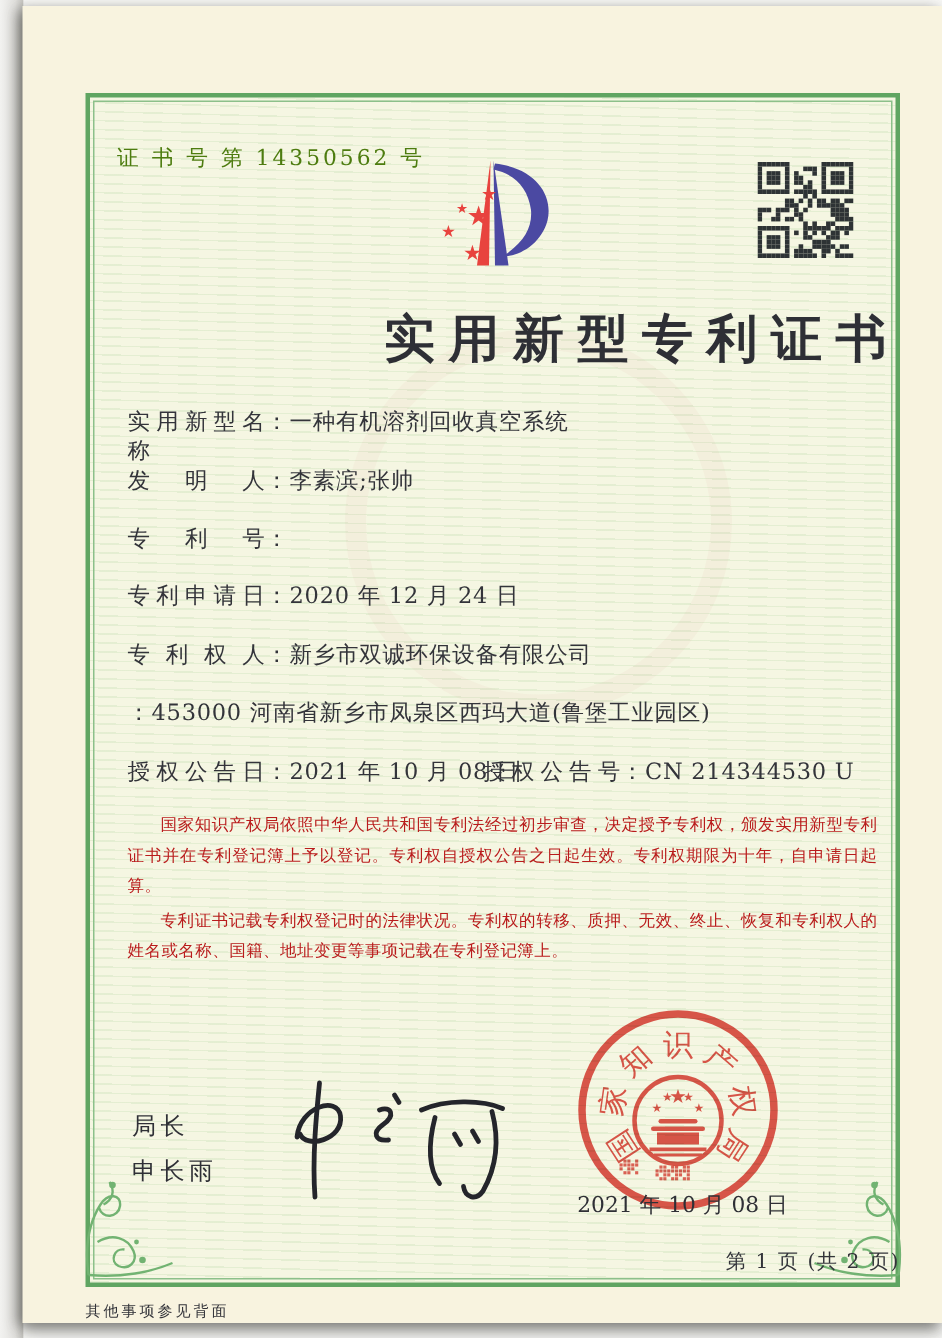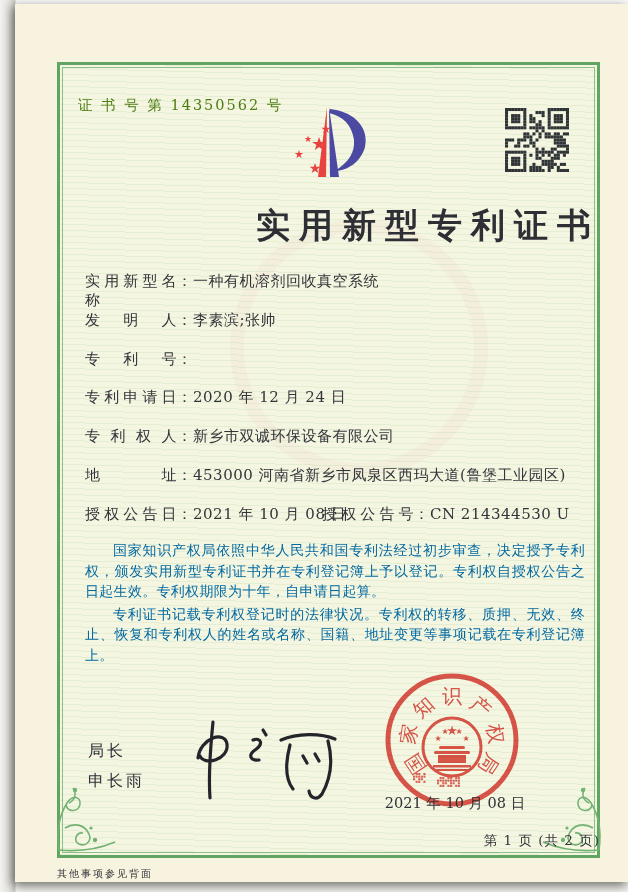--- a/index.html
+++ b/index.html
@@ -32,22 +32,22 @@
   .title{
     left:42px;top:199px;width:543px;text-align:right;
     font-size:34px;font-weight:600;letter-spacing:9px;color:#2e2f35;white-space:nowrap;
   }
   .fields{left:70px;top:268px;width:505px;color:#33343a;}
   .frow{height:38.8px;font-size:15px;letter-spacing:.5px;display:flex;position:relative;}
   .flabel{display:inline-block;width:92px;text-align:justify;text-align-last:justify;flex:0 0 92px;}
   .fcolon{flex:0 0 16px;}
   .fvalue{white-space:nowrap;}
   .grant2{position:absolute;left:237px;top:0;display:flex;}
-  .paras{left:70px;top:536px;width:500px;font-size:14px;line-height:20.5px;
-    color:#0369a1;text-align:justify;letter-spacing:.3px;}
+  .paras{left:70px;top:536px;width:500px;font-size:11px;line-height:20.5px;
+    color:#b91c1c;text-align:justify;letter-spacing:.3px;}
   .paras p{margin:0 0 2px 0;text-indent:2em;}
   .director{left:73px;top:732px;font-size:16px;letter-spacing:3px;color:#2f3036;line-height:30px;}
   .sig-svg{left:168px;top:704px;}
   .seal-svg{left:362px;top:663px;mix-blend-mode:multiply;}
   .seal-date{left:360px;top:790px;width:160px;text-align:center;font-size:14.5px;color:#2f3036;white-space:nowrap;}
   .page-num{left:42px;top:828px;width:543px;text-align:right;font-size:13.5px;color:#33343a;letter-spacing:1px;}
   .back-note{left:42px;top:863px;width:543px;text-align:left;font-size:10px;color:#33343a;letter-spacing:2px;}
   .flourish{pointer-events:none;}
   .flourish.right{transform:scaleX(-1);}
 </style>
@@ -322,21 +322,20 @@
       <span class="flabel">专利申请日</span>
         <span class="fcolon">：</span>
         <span class="fvalue">2020 年 12 月 24 日</span>
     </div>
     <div class="frow">
       <span class="flabel">专利权人</span>
         <span class="fcolon">：</span>
         <span class="fvalue">新乡市双诚环保设备有限公司</span>
     </div>
     <div class="frow">
-      <span class="flabel">地址</span>
         <span class="fcolon">：</span>
         <span class="fvalue">453000 河南省新乡市凤泉区西玛大道(鲁堡工业园区)</span>
     </div>
     <div class="frow">
       <span class="flabel">授权公告日</span>
         <span class="fcolon">：</span>
         <span class="fvalue">2021 年 10 月 08 日</span>
       <span class="grant2">
         <span class="flabel">授权公告号</span>
           <span class="fcolon">：</span>

